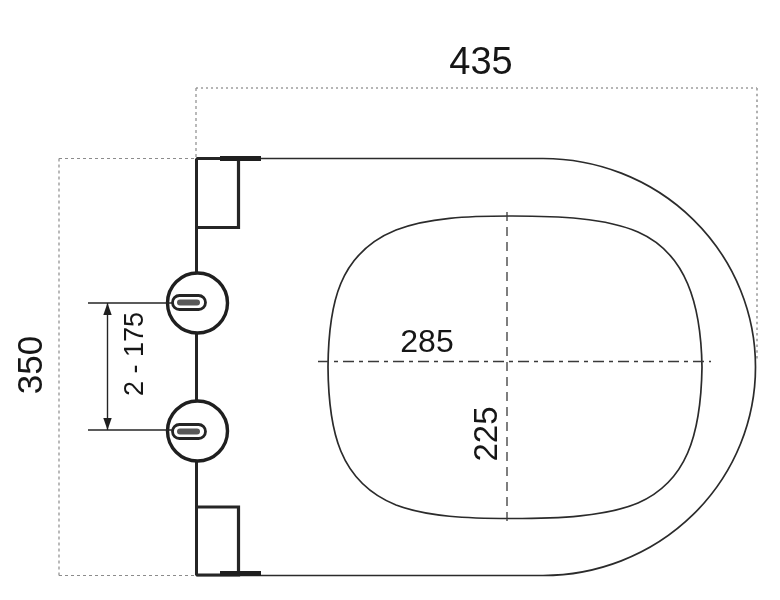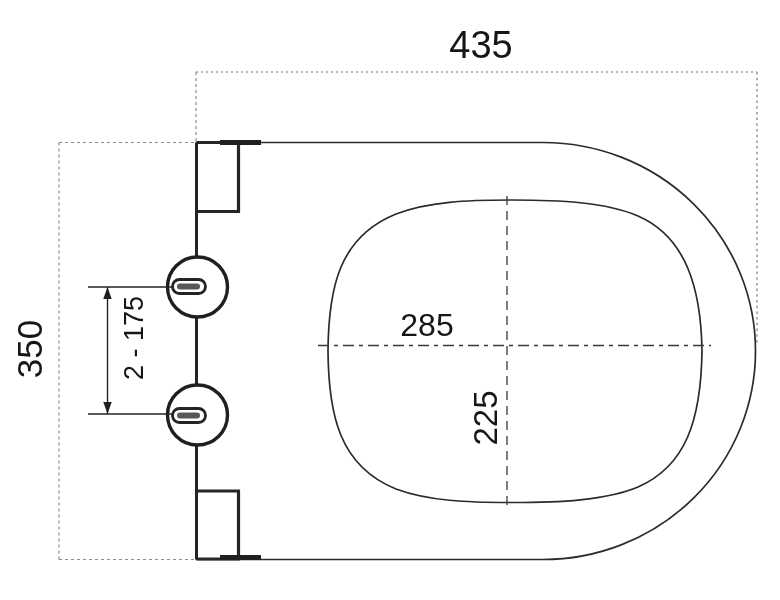--- a/index.html
+++ b/index.html
@@ -1,20 +1,20 @@
 <!DOCTYPE html>
 <html><head>
 <meta charset="utf-8">
 <style>
   html,body{margin:0;padding:0;}
   body{
     width:780px;height:600px;background:#ffffff;overflow:hidden;
     font-family:"Liberation Sans","DejaVu Sans",sans-serif;
   }
-  .stage{position:relative;width:780px;height:532px;background:#ffffff;}
+  .stage{position:relative;width:780px;height:532px;background:#ffffff;margin-top:16px;}
   svg{position:absolute;left:0;top:0;}
 
   
   .dot-gray   {stroke:#9e9e9e;stroke-width:1.6;stroke-dasharray:2 3;fill:none;}
   .dot-gray-v {stroke:#a8a8a8;stroke-width:1.8;stroke-dasharray:2.5 3.2;fill:none;}
   .dash-gray  {stroke:#8c8c8c;stroke-width:1.2;stroke-dasharray:3 3;fill:none;}
 
   
   .centerline {stroke:#3a3a3a;stroke-width:1.3;fill:none;}
   .cl-h{stroke-dasharray:11 5 4 5;}

